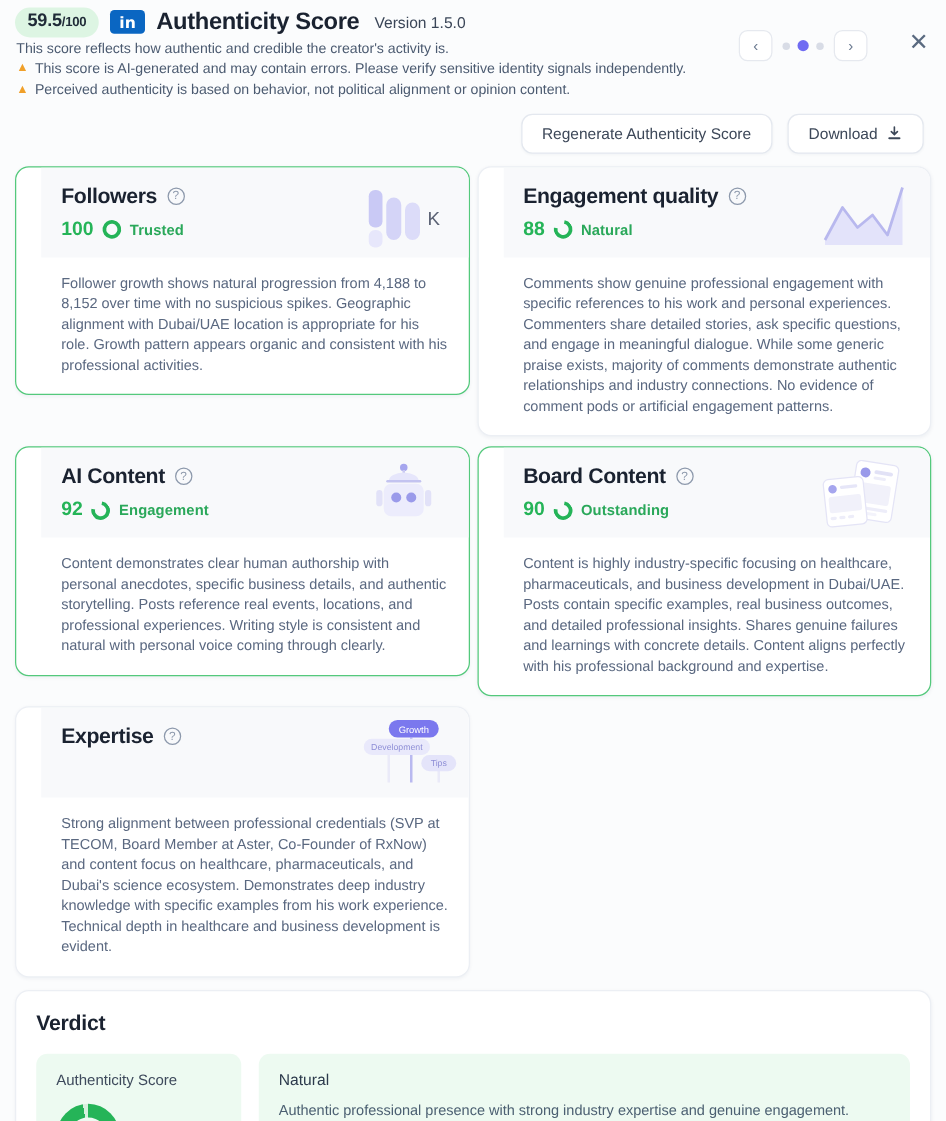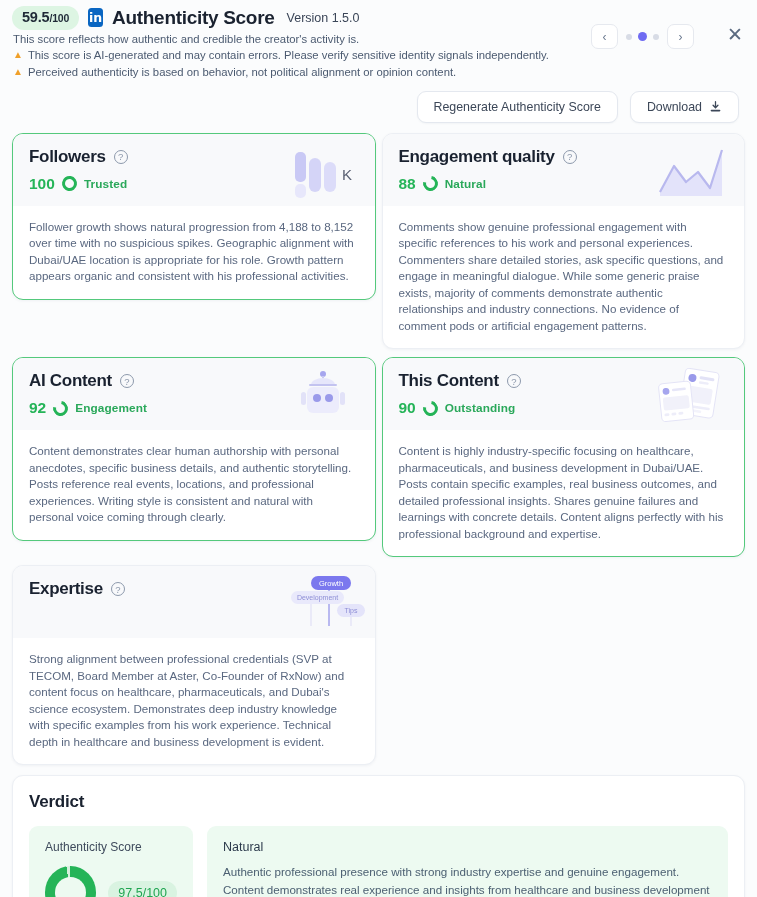--- a/index.html
+++ b/index.html
@@ -14,21 +14,21 @@
   
   .header { position: relative; padding: 6px 12px 4px 12px; }
   .header-top { display: flex; align-items: center; gap: 9px; }
   .score-badge {
     background: #ddf5e3; color: #1f2a37; border-radius: 13px;
     padding: 4px 10px 4px 10px; font-size: 14.5px; font-weight: 700;
     letter-spacing: -0.2px; line-height: 1.1;
   }
   .score-badge .denom { font-size: 10.5px; font-weight: 700; }
   .li-icon {
-    width: 15px; height: 19px; background: #0a66c2; border-radius: 3.5px;
+    width: 28px; height: 19px; background: #0a66c2; border-radius: 3.5px;
     display: flex; align-items: center; justify-content: center;
     color: #fff; font-size: 12.5px; font-weight: 700; line-height: 1;
     font-family: "DejaVu Sans", sans-serif;
   }
   .header-title { font-size: 19px; font-weight: 700; color: #1a2230; letter-spacing: -0.3px; }
   .header-version { font-size: 12.5px; color: #3b4658; font-weight: 400; margin-left: 3px; }
   .subtitle { font-size: 11.3px; color: #4b5a70; margin-top: 3px; margin-left: 1px; }
   .warn-row { display: flex; align-items: flex-start; gap: 5px; margin-top: 3px; margin-left: 1px; }
   .warn-icon { color: #f0a02a; font-size: 10px; line-height: 14px; }
   .warn-text { font-size: 11.3px; color: #4b5a70; line-height: 14px; }
@@ -53,21 +53,21 @@
   .btn {
     background: #fff; border: 1px solid #e4e8ef; border-radius: 9px;
     padding: 8px 16px; font-size: 12.4px; color: #3c4758;
     display: flex; align-items: center; gap: 7px; box-shadow: 0 1px 2px rgba(25,40,70,.04);
   }
 
   
   .grid { display: grid; grid-template-columns: 1fr 1fr; gap: 8px 6px; padding: 0 12px; align-items: start; }
   .card {
     background: #fff; border-radius: 11px; border: 1px solid #eceff4;
-    box-shadow: 0 1px 3px rgba(25,40,70,.05); overflow: hidden; padding-bottom: 10px;
+    box-shadow: 0 1px 3px rgba(25,40,70,.05); overflow: hidden; padding-bottom: 10px; padding-left: 20px;
   }
   .card.hl { border: 1px solid #54c97c; }
   .card-head {
     background: #f8f9fb; padding: 13px 16px 12px 16px;
     position: relative; min-height: 72px;
   }
   .card-title-row { display: flex; align-items: center; gap: 8px; }
   .card-title { font-size: 17px; font-weight: 700; color: #1a2230; letter-spacing: -0.3px; }
   .help-icon {
     width: 14px; height: 14px; border: 1.3px solid #8d99ac; border-radius: 50%;
@@ -243,21 +243,21 @@
             <circle cx="42" cy="30" r="4" fill="#9a9aea"></circle>
           </svg>
         </div>
       </div>
       <div class="card-body">Content demonstrates clear human authorship with personal anecdotes, specific business details, and authentic storytelling. Posts reference real events, locations, and professional experiences. Writing style is consistent and natural with personal voice coming through clearly.</div>
     </div>
 
     <div class="card hl">
       <div class="card-head">
         <div class="card-title-row">
-          <span class="card-title">This Content</span>
+          <span class="card-title">Board Content</span>
           <span class="help-icon">?</span>
         </div>
         <div class="score-row">
           <span class="score-num">90</span>
           <span class="ring"></span>
           <span class="score-label">Outstanding</span>
         </div>
         <div class="card-art">
           <svg width="72" height="56" viewBox="0 0 72 56">
             <g transform="rotate(9 42 26)">

